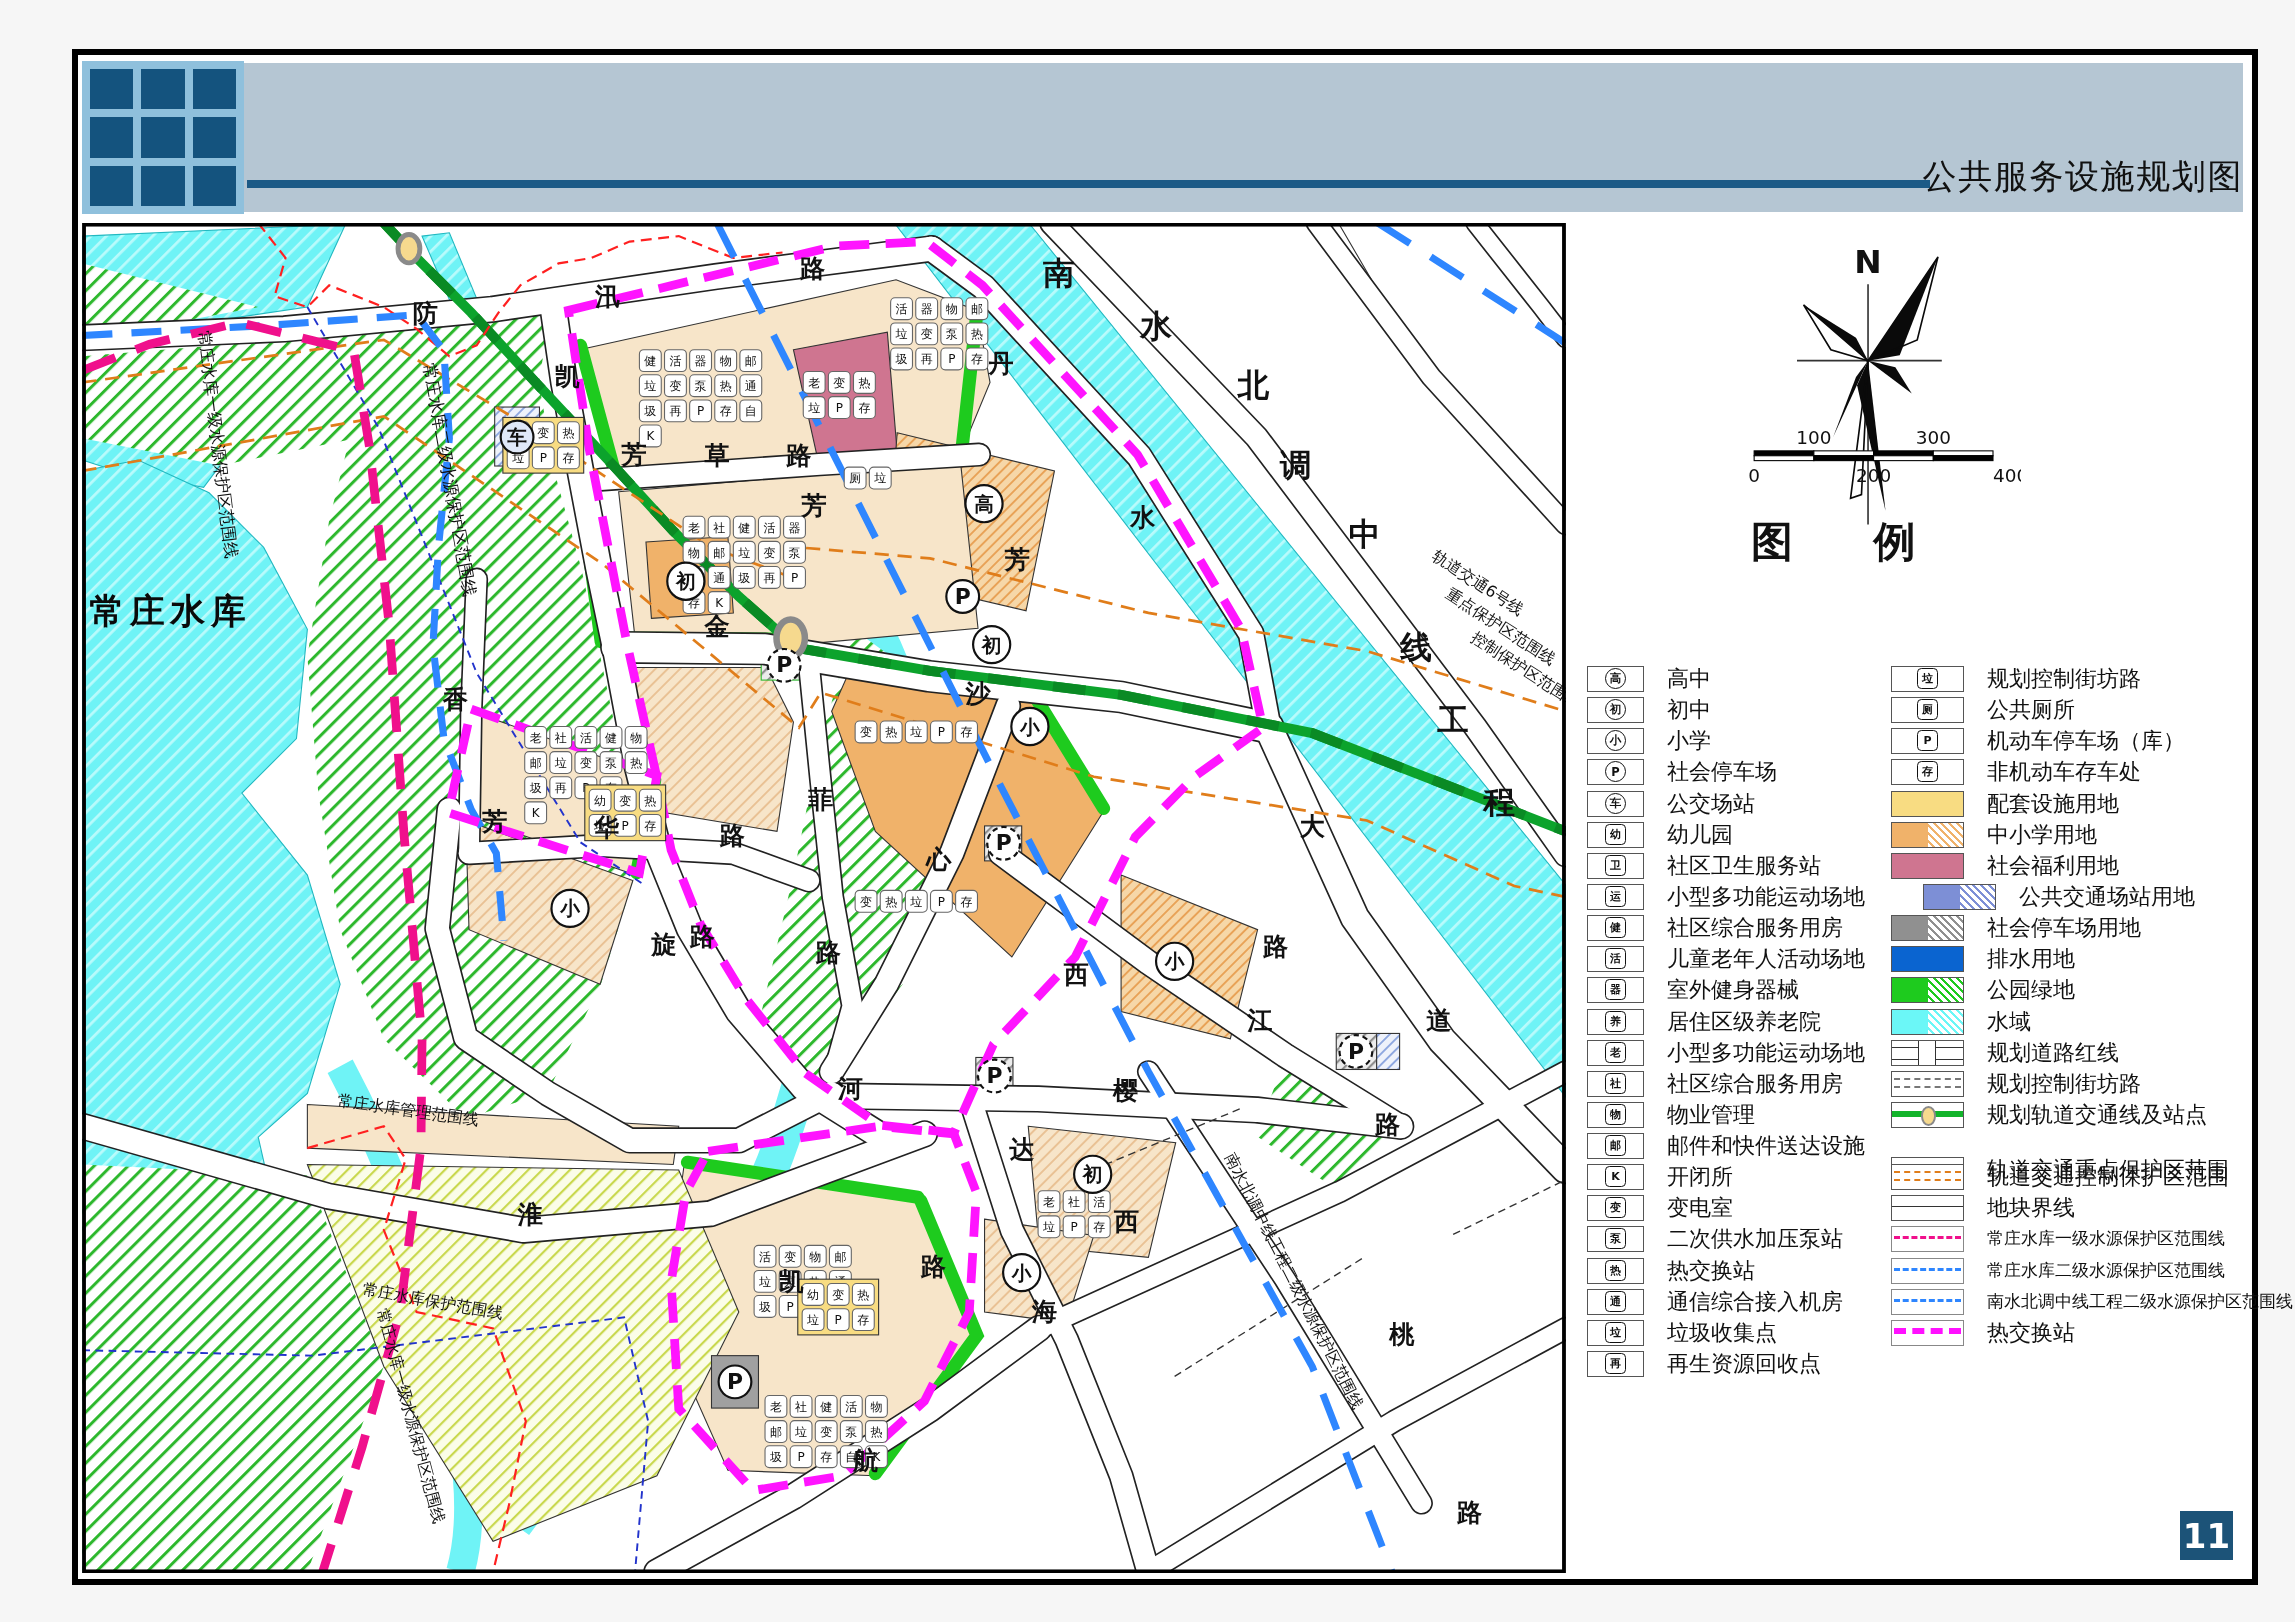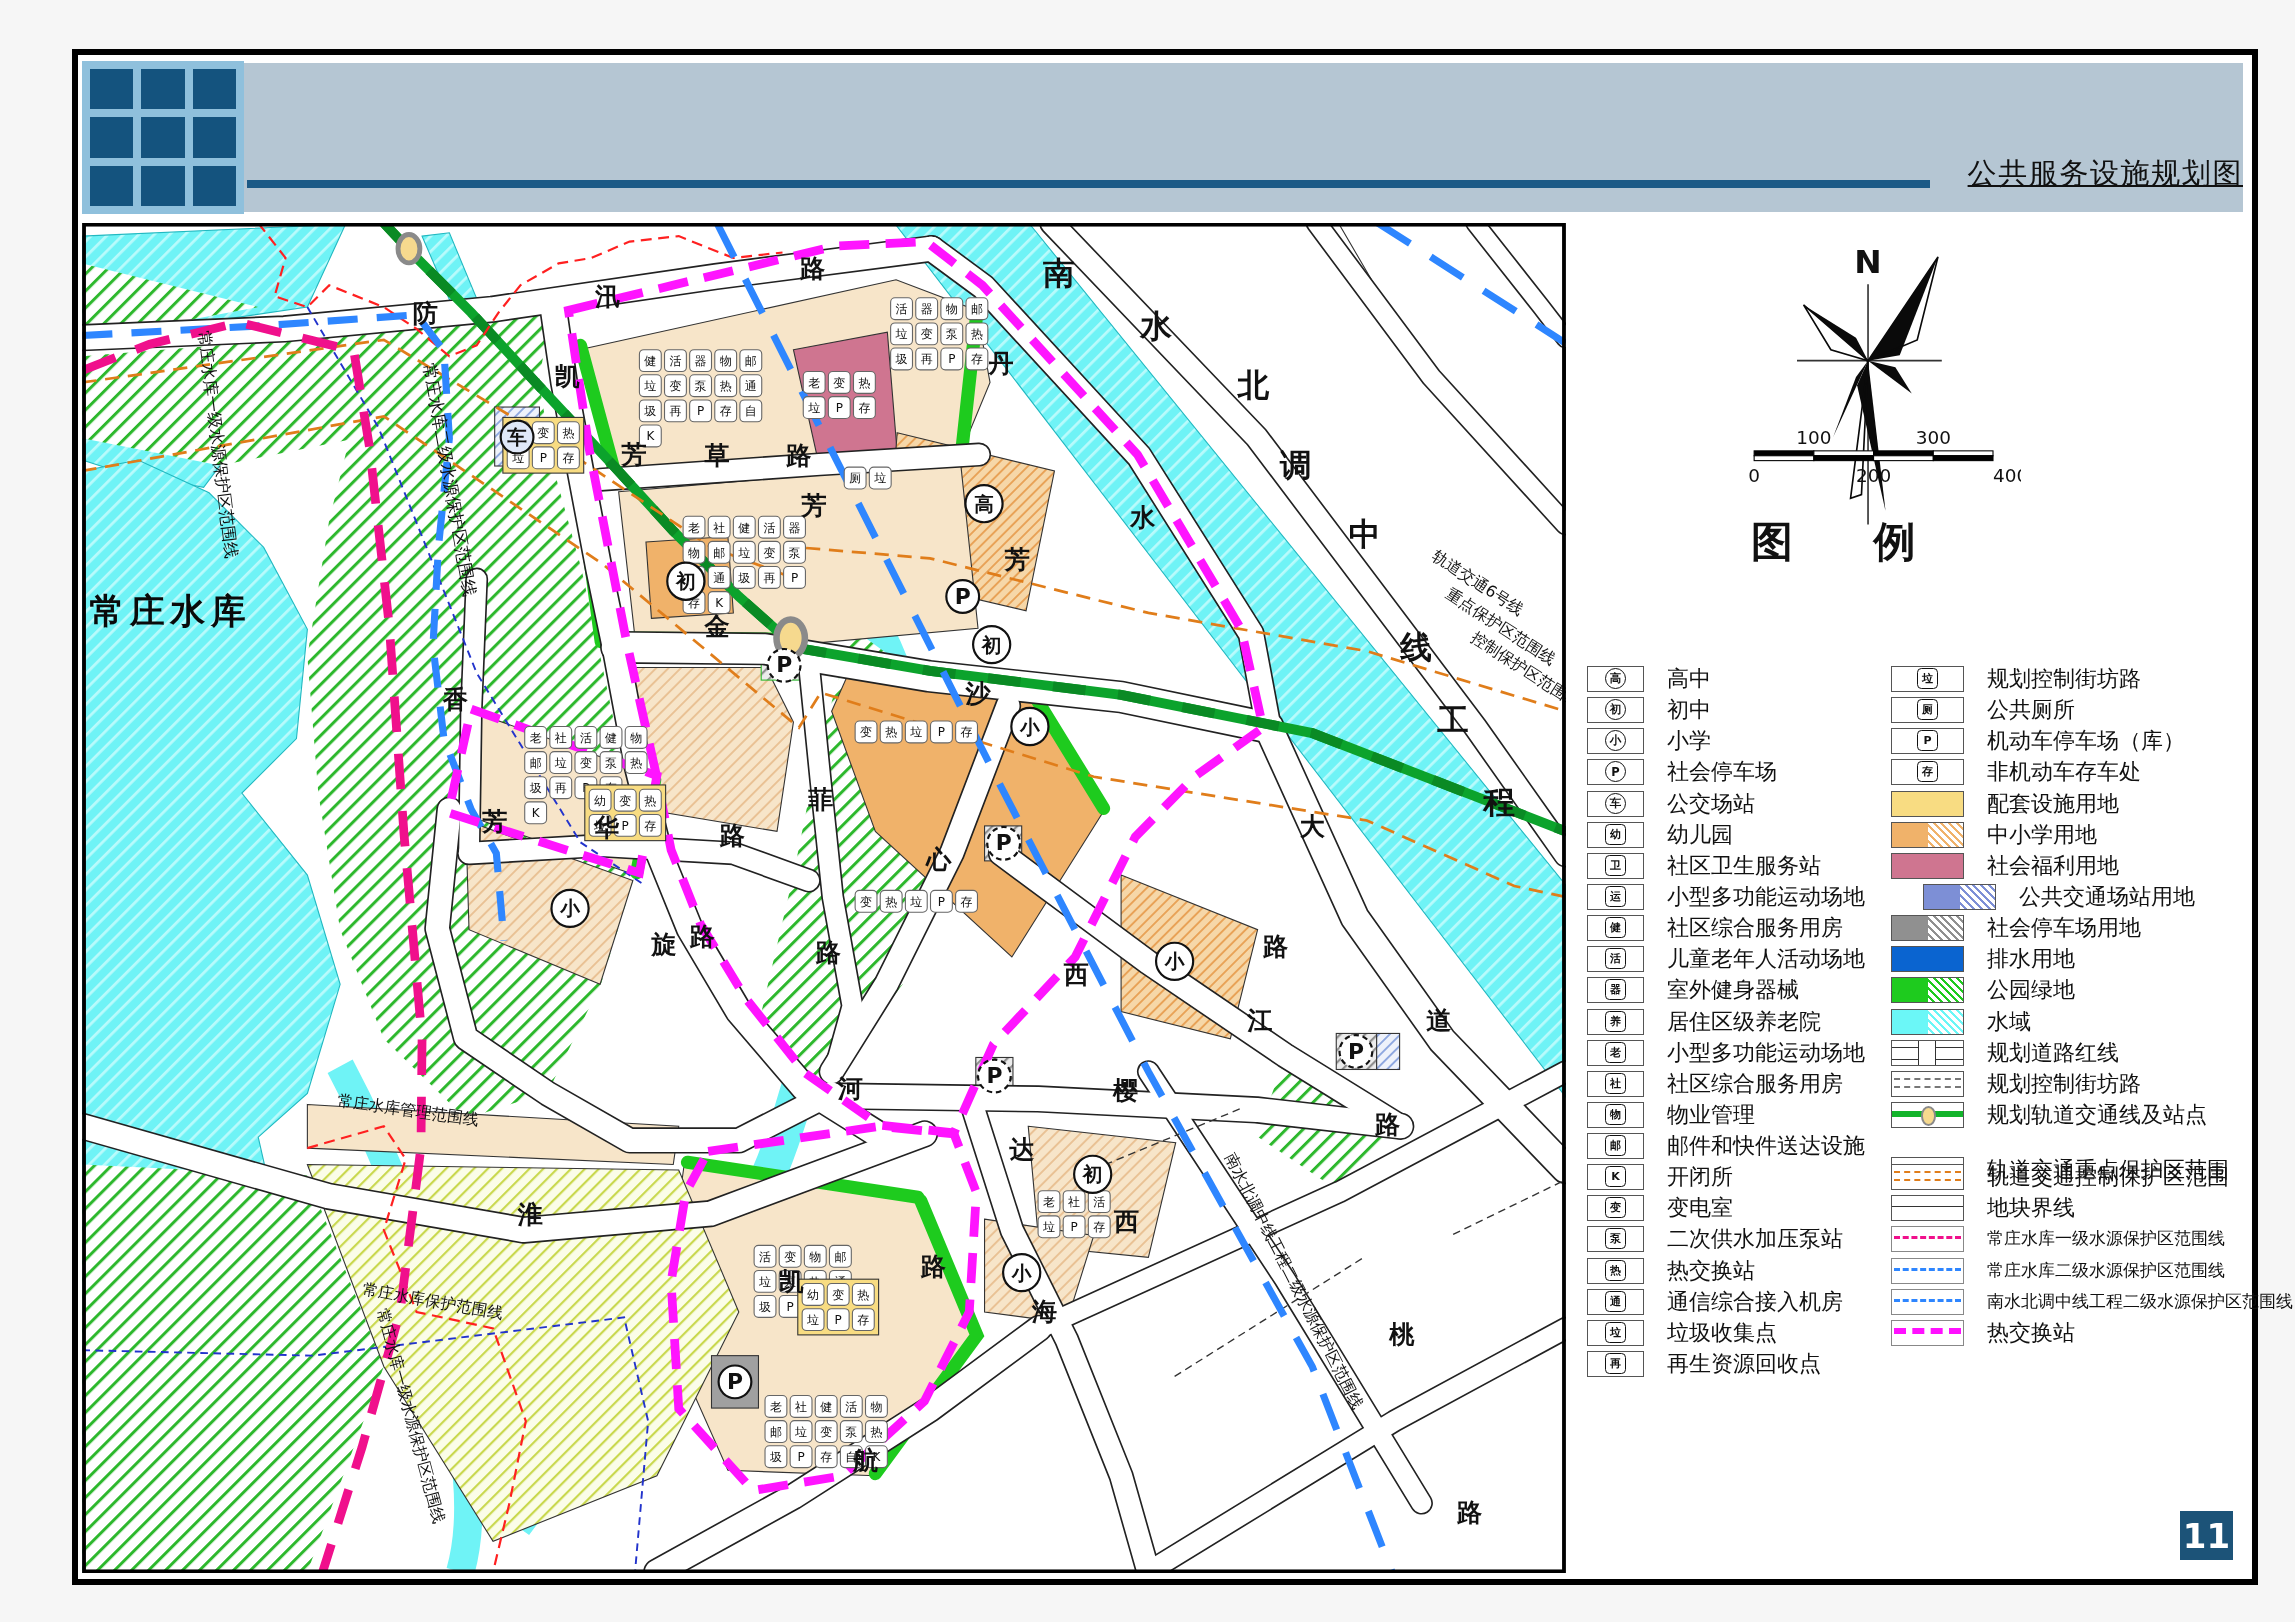--- a/index.html
+++ b/index.html
@@ -11,21 +11,21 @@
   .logo{position:absolute;left:82px;top:61px;width:162px;height:153px;background:#8fc0dc;
         display:grid;grid-template-columns:repeat(3,1fr);grid-template-rows:repeat(3,1fr);gap:8.7px;padding:7.6px;box-sizing:border-box;}
   .logo div{background:#14537e;}
   .titleline{position:absolute;left:254px;top:101px;white-space:nowrap;}
   .t1{font-size:52px;font-weight:700;color:#0d0d0d;letter-spacing:2.2px;}
   .t2{font-size:55px;font-weight:700;font-style:italic;color:#1d4e79;
       font-family:"DejaVu Serif","Liberation Serif",serif;letter-spacing:3.3px;}
   .stray{display:inline-block;position:relative;left:-26px;top:-16.4px;width:0;font-size:24px;font-weight:700;
          font-style:normal;color:#111;font-family:"DejaVu Sans",sans-serif;}
   .divider{position:absolute;left:247px;top:180px;width:1683px;height:8.2px;background:#1c5a86;}
-  .subtitle{position:absolute;right:52px;top:154px;font-size:29px;font-weight:500;letter-spacing:1.6px;text-decoration:underline;}
+  .subtitle{position:absolute;right:52px;top:154px;font-size:34px;font-weight:500;letter-spacing:1.6px;}
   
   #legendTitle{position:absolute;left:1751px;top:514px;font-size:42px;font-weight:700;letter-spacing:33px;}
   .lrow{position:absolute;display:flex;align-items:center;height:31px;}
   .lbox{flex:none;background:#fff;border:1.1px solid #555;display:flex;align-items:center;justify-content:center;position:relative;}
   .lboxL{width:55px;height:24px;}
   .lboxR{width:71px;height:24px;}
   .gcirc{width:19.7px;height:19.7px;border:1.6px solid #111;border-radius:50%;font-size:11.5px;font-weight:700;
          display:flex;align-items:center;justify-content:center;}
   .grsq{width:18.6px;height:18.6px;border:1.4px solid #111;border-radius:4.4px;font-size:11px;font-weight:700;
         display:flex;align-items:center;justify-content:center;}

